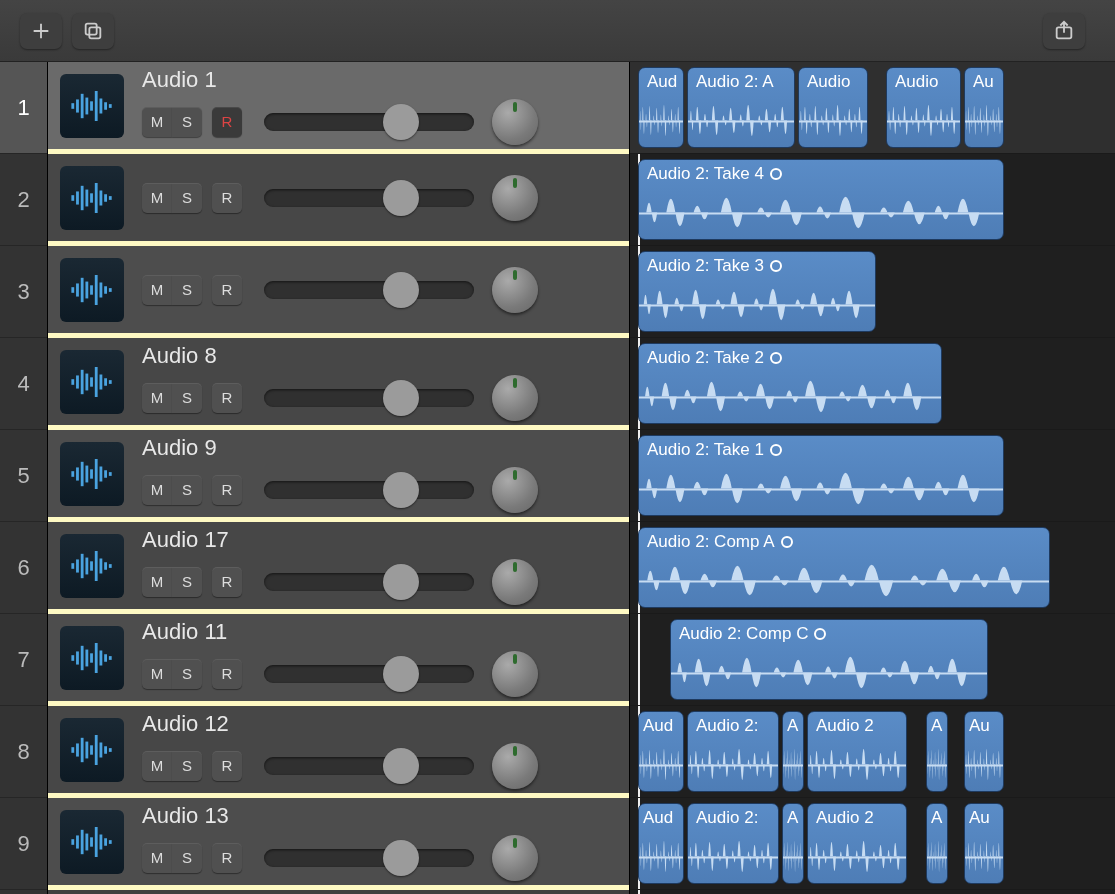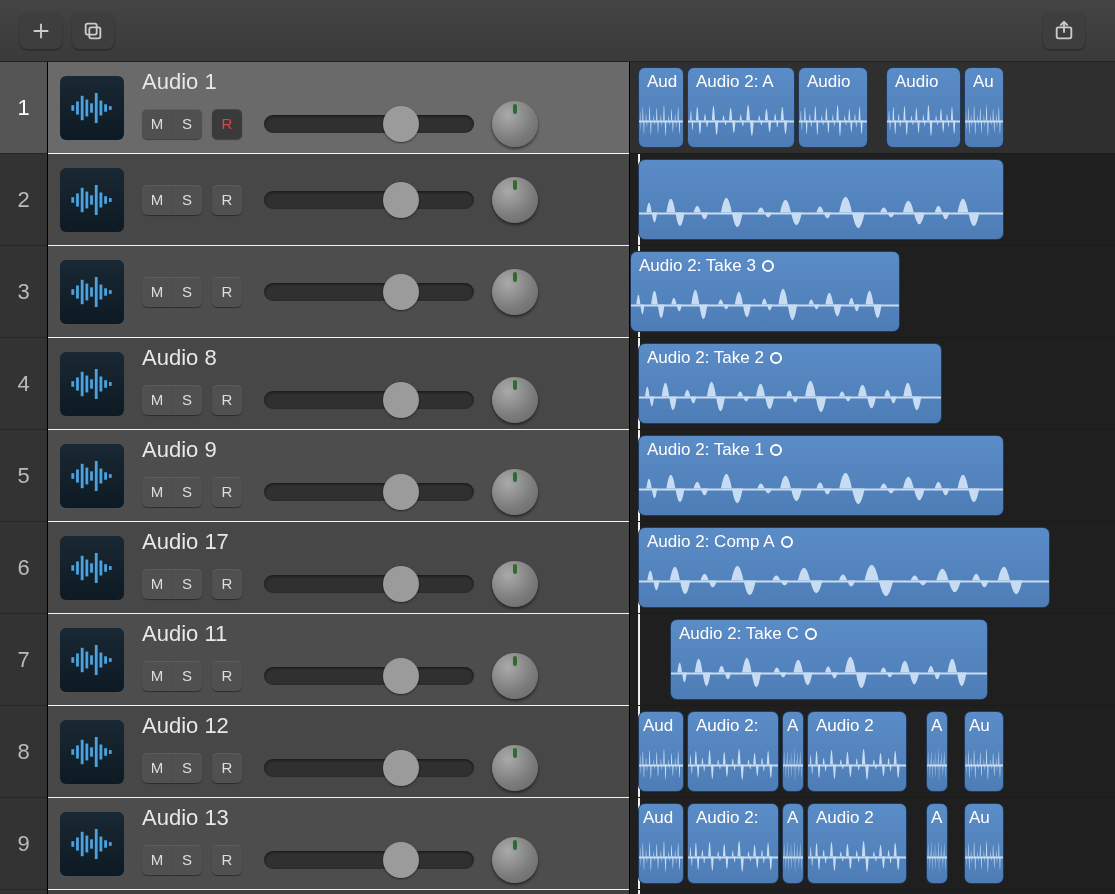--- a/index.html
+++ b/index.html
@@ -34,21 +34,21 @@
 
   
   .main{position:absolute;top:62px;left:0;right:0;bottom:0;display:flex;}
   .numcol{width:48px;background:var(--numcol);border-right:1px solid #000;}
   .headers{width:582px;background:var(--header);position:relative;border-right:1px solid #000;}
   .arrange{flex:1;background:var(--bg-dark);position:relative;overflow:hidden;}
 
   .numcell{height:92px;display:flex;align-items:center;justify-content:center;font-size:22px;color:var(--text-dim);border-bottom:1px solid #262626;}
   .numcell.sel{background:var(--numcol-sel);color:#fff;}
 
-  .track-row{height:92px;display:flex;align-items:center;border-bottom:1px solid #fef9c3;padding:0 12px;}
+  .track-row{height:92px;display:flex;align-items:center;border-bottom:5px solid #fef9c3;padding:0 12px;}
   .track-row.sel{background:var(--row-sel);}
   .track-row.odd{background:var(--row-odd);}
   .track-row.even{background:var(--row-even);}
 
   .track-icon{width:64px;height:64px;border-radius:6px;background:linear-gradient(#1a2833,#0d1a24);display:flex;align-items:center;justify-content:center;margin-right:18px;flex-shrink:0;}
   .track-icon svg{width:44px;height:30px;}
 
   .track-info{display:flex;flex-direction:column;gap:6px;min-width:0;}
   .track-name{font-size:22px;color:var(--text);}
   .track-ctrls{display:flex;align-items:center;gap:4px;}
@@ -356,27 +356,31 @@
             <div class="region-label">
               <span>Au</span>
             </div>
             <div class="wave"><svg viewBox="0 0 400 50" preserveAspectRatio="none">
                 <use href="#waveform"></use>
               </svg></div>
           </div>
         </div>
         <div class="arr-row">
           <div class="region" style="left: 8px; width: 366px;">
-            <div class="wave"><svg viewBox="0 0 400 50" preserveAspectRatio="none">
-                <use href="#waveform"></use>
-              </svg></div>
-          </div>
-        </div>
-        <div class="arr-row">
-          <div class="region" style="left: 0; width: 270px;">
+            <div class="region-label">
+              <span>Audio 2: Take 4</span>
+              <span class="circle"></span>
+            </div>
+            <div class="wave"><svg viewBox="0 0 400 50" preserveAspectRatio="none">
+                <use href="#waveform"></use>
+              </svg></div>
+          </div>
+        </div>
+        <div class="arr-row">
+          <div class="region" style="left: 8px; width: 238px;">
             <div class="region-label">
               <span>Audio 2: Take 3</span>
               <span class="circle"></span>
             </div>
             <div class="wave"><svg viewBox="0 0 400 50" preserveAspectRatio="none">
                 <use href="#waveform"></use>
               </svg></div>
           </div>
         </div>
         <div class="arr-row">
@@ -408,21 +412,21 @@
               <span class="circle"></span>
             </div>
             <div class="wave"><svg viewBox="0 0 400 50" preserveAspectRatio="none">
                 <use href="#waveform"></use>
               </svg></div>
           </div>
         </div>
         <div class="arr-row">
           <div class="region" style="left: 40px; width: 318px;">
             <div class="region-label">
-              <span>Audio 2: Take C</span>
+              <span>Audio 2: Comp C</span>
               <span class="circle"></span>
             </div>
             <div class="wave"><svg viewBox="0 0 400 50" preserveAspectRatio="none">
                 <use href="#waveform"></use>
               </svg></div>
           </div>
         </div>
         <div class="arr-row">
           <div class="region short" style="left: 8px; width: 46px;">
             <div class="region-label">

